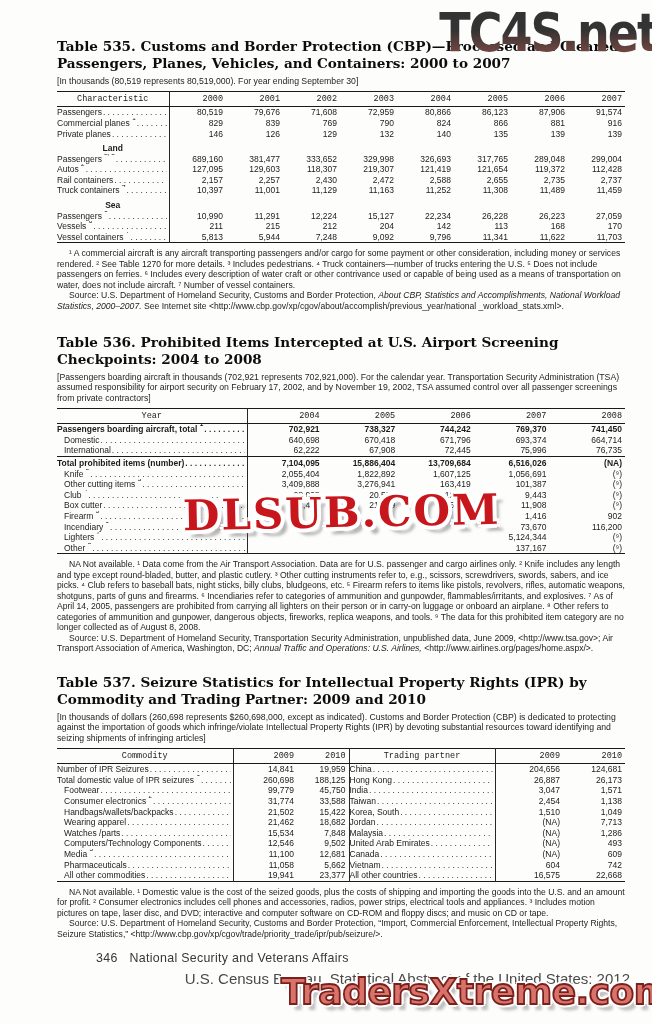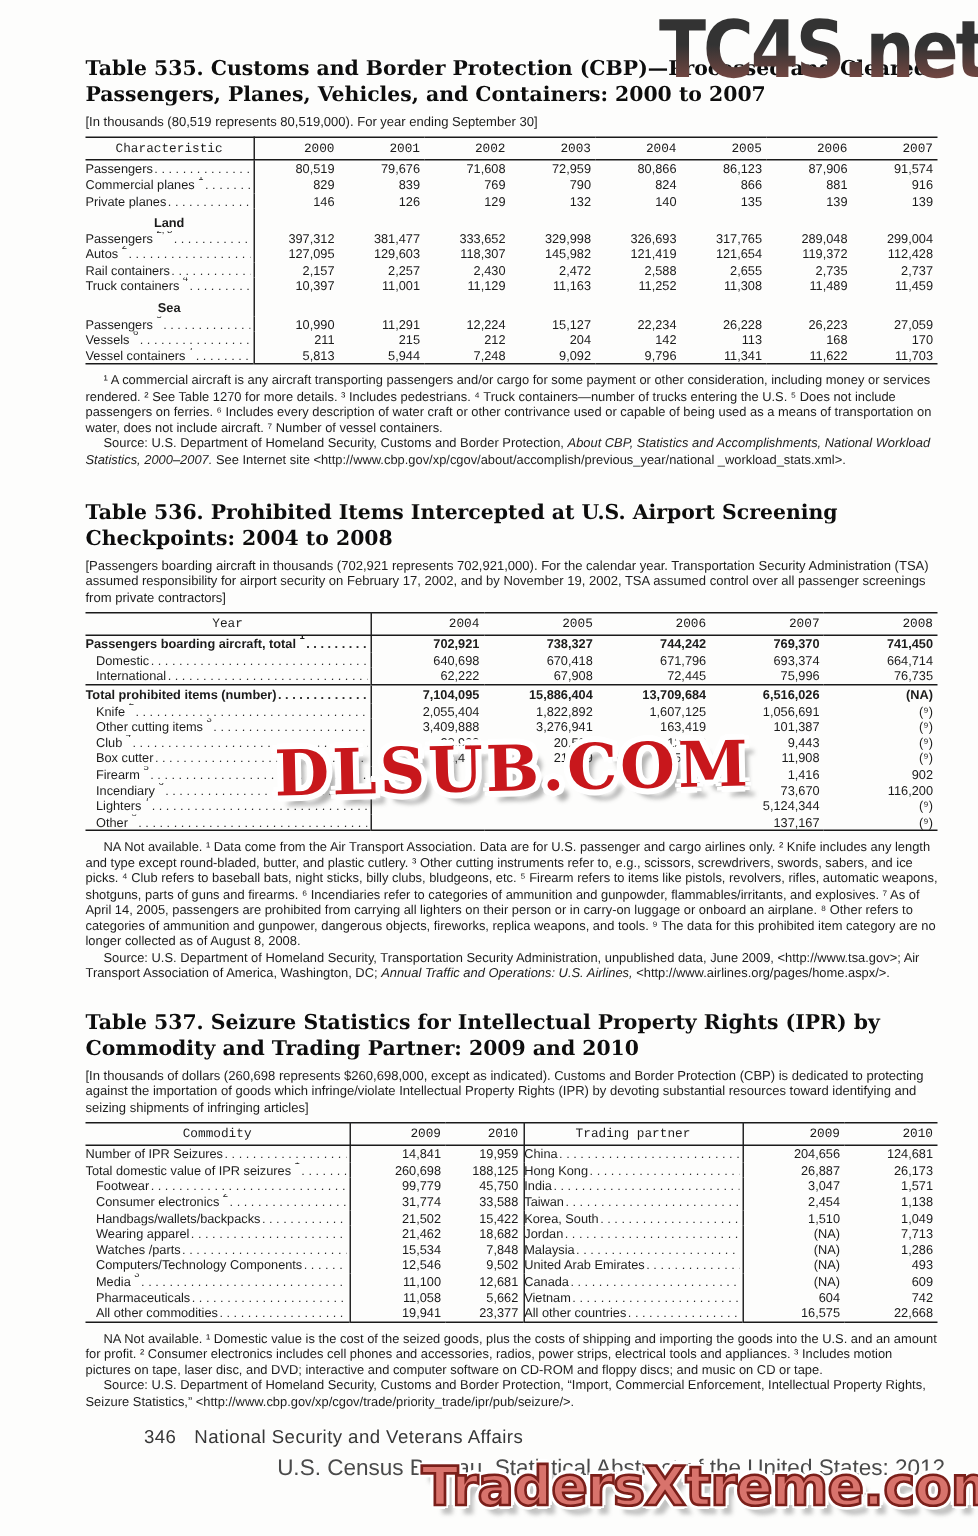--- a/index.html
+++ b/index.html
@@ -153,40 +153,40 @@
             <td class="num"></td>
             <td class="num"></td>
           </tr>
           <tr>
             <td class="vr">
               <div class="lblrow">
                 <span class="lbl">Passengers <sup>2, 3</sup></span>
                 <span class="dots"> . . . . . . . . . . . . . . . . . . . . . . . . . . . . . . . . . . . . . . . .</span>
               </div>
             </td>
-            <td class="num">397,312</td>
+            <td class="num">689,160</td>
             <td class="num">381,477</td>
             <td class="num">333,652</td>
             <td class="num">329,998</td>
             <td class="num">326,693</td>
             <td class="num">317,765</td>
             <td class="num">289,048</td>
             <td class="num">299,004</td>
           </tr>
           <tr>
             <td class="vr">
               <div class="lblrow">
                 <span class="lbl">Autos <sup>2</sup></span>
                 <span class="dots"> . . . . . . . . . . . . . . . . . . . . . . . . . . . . . . . . . . . . . . . .</span>
               </div>
             </td>
             <td class="num">127,095</td>
             <td class="num">129,603</td>
             <td class="num">118,307</td>
-            <td class="num">145,982</td>
+            <td class="num">219,307</td>
             <td class="num">121,419</td>
             <td class="num">121,654</td>
             <td class="num">119,372</td>
             <td class="num">112,428</td>
           </tr>
           <tr>
             <td class="vr">
               <div class="lblrow">
                 <span class="lbl">Rail containers</span>
                 <span class="dots"> . . . . . . . . . . . . . . . . . . . . . . . . . . . . . . . . . . . . . . . .</span>

